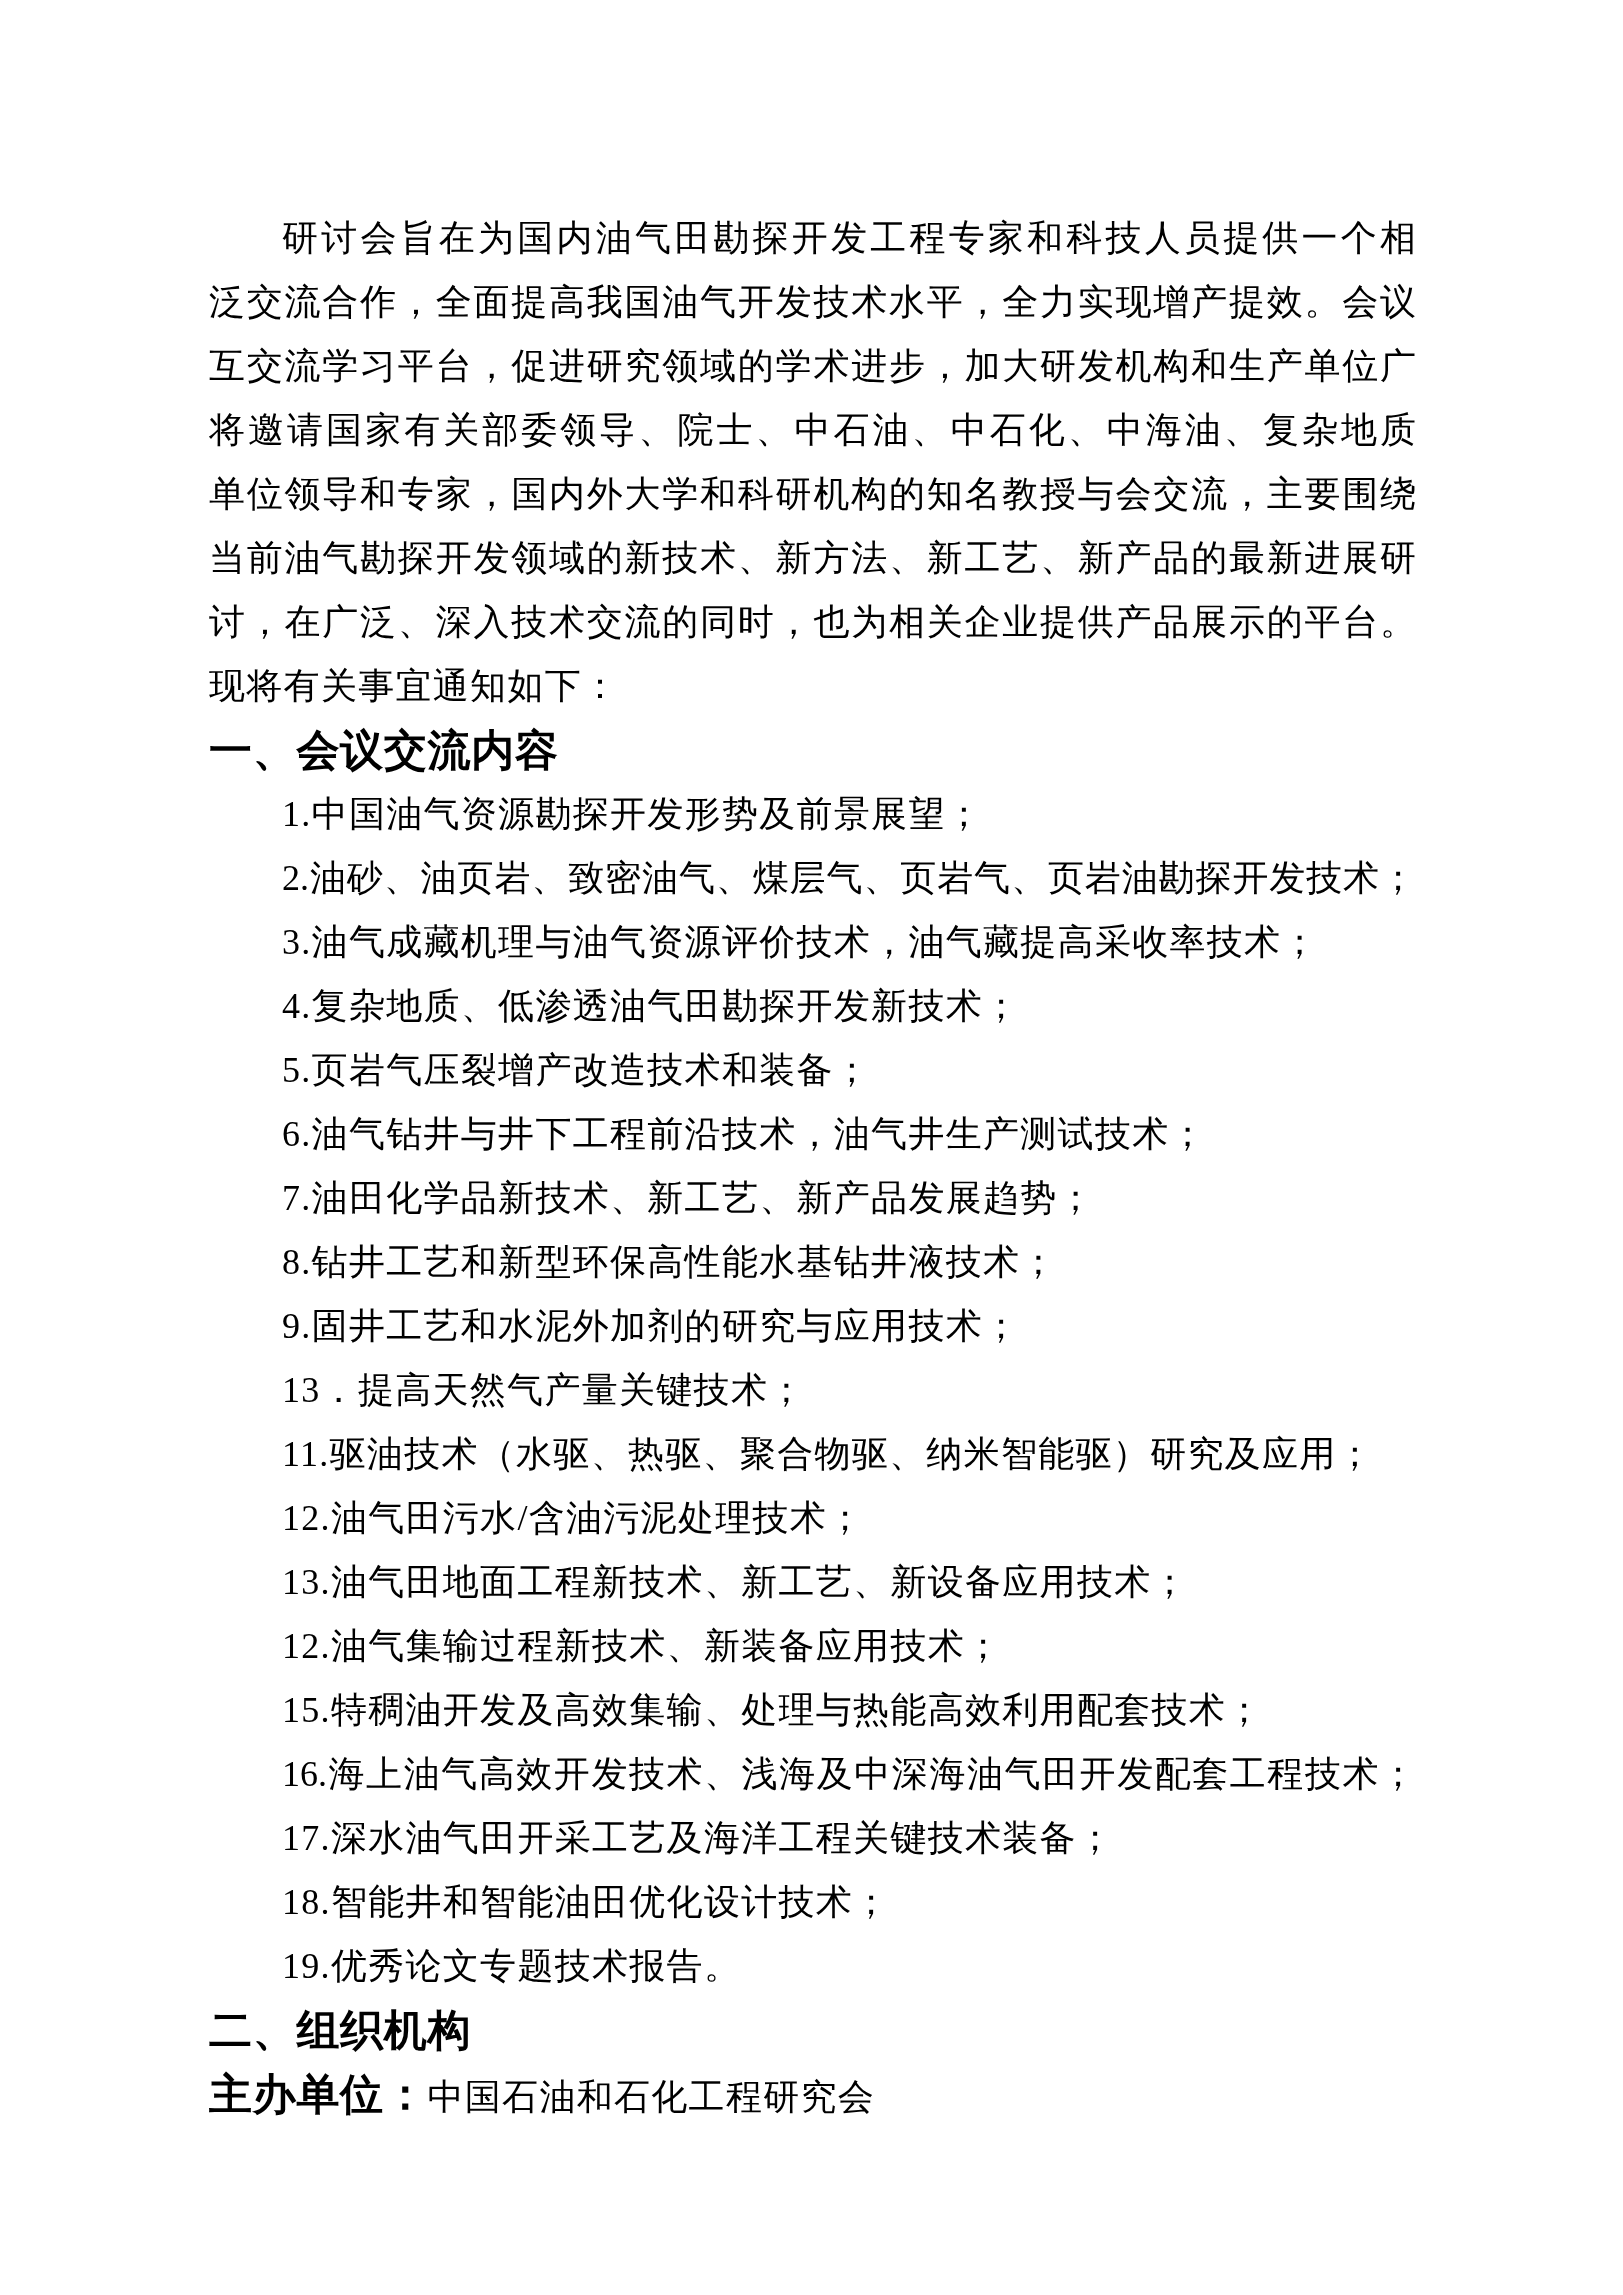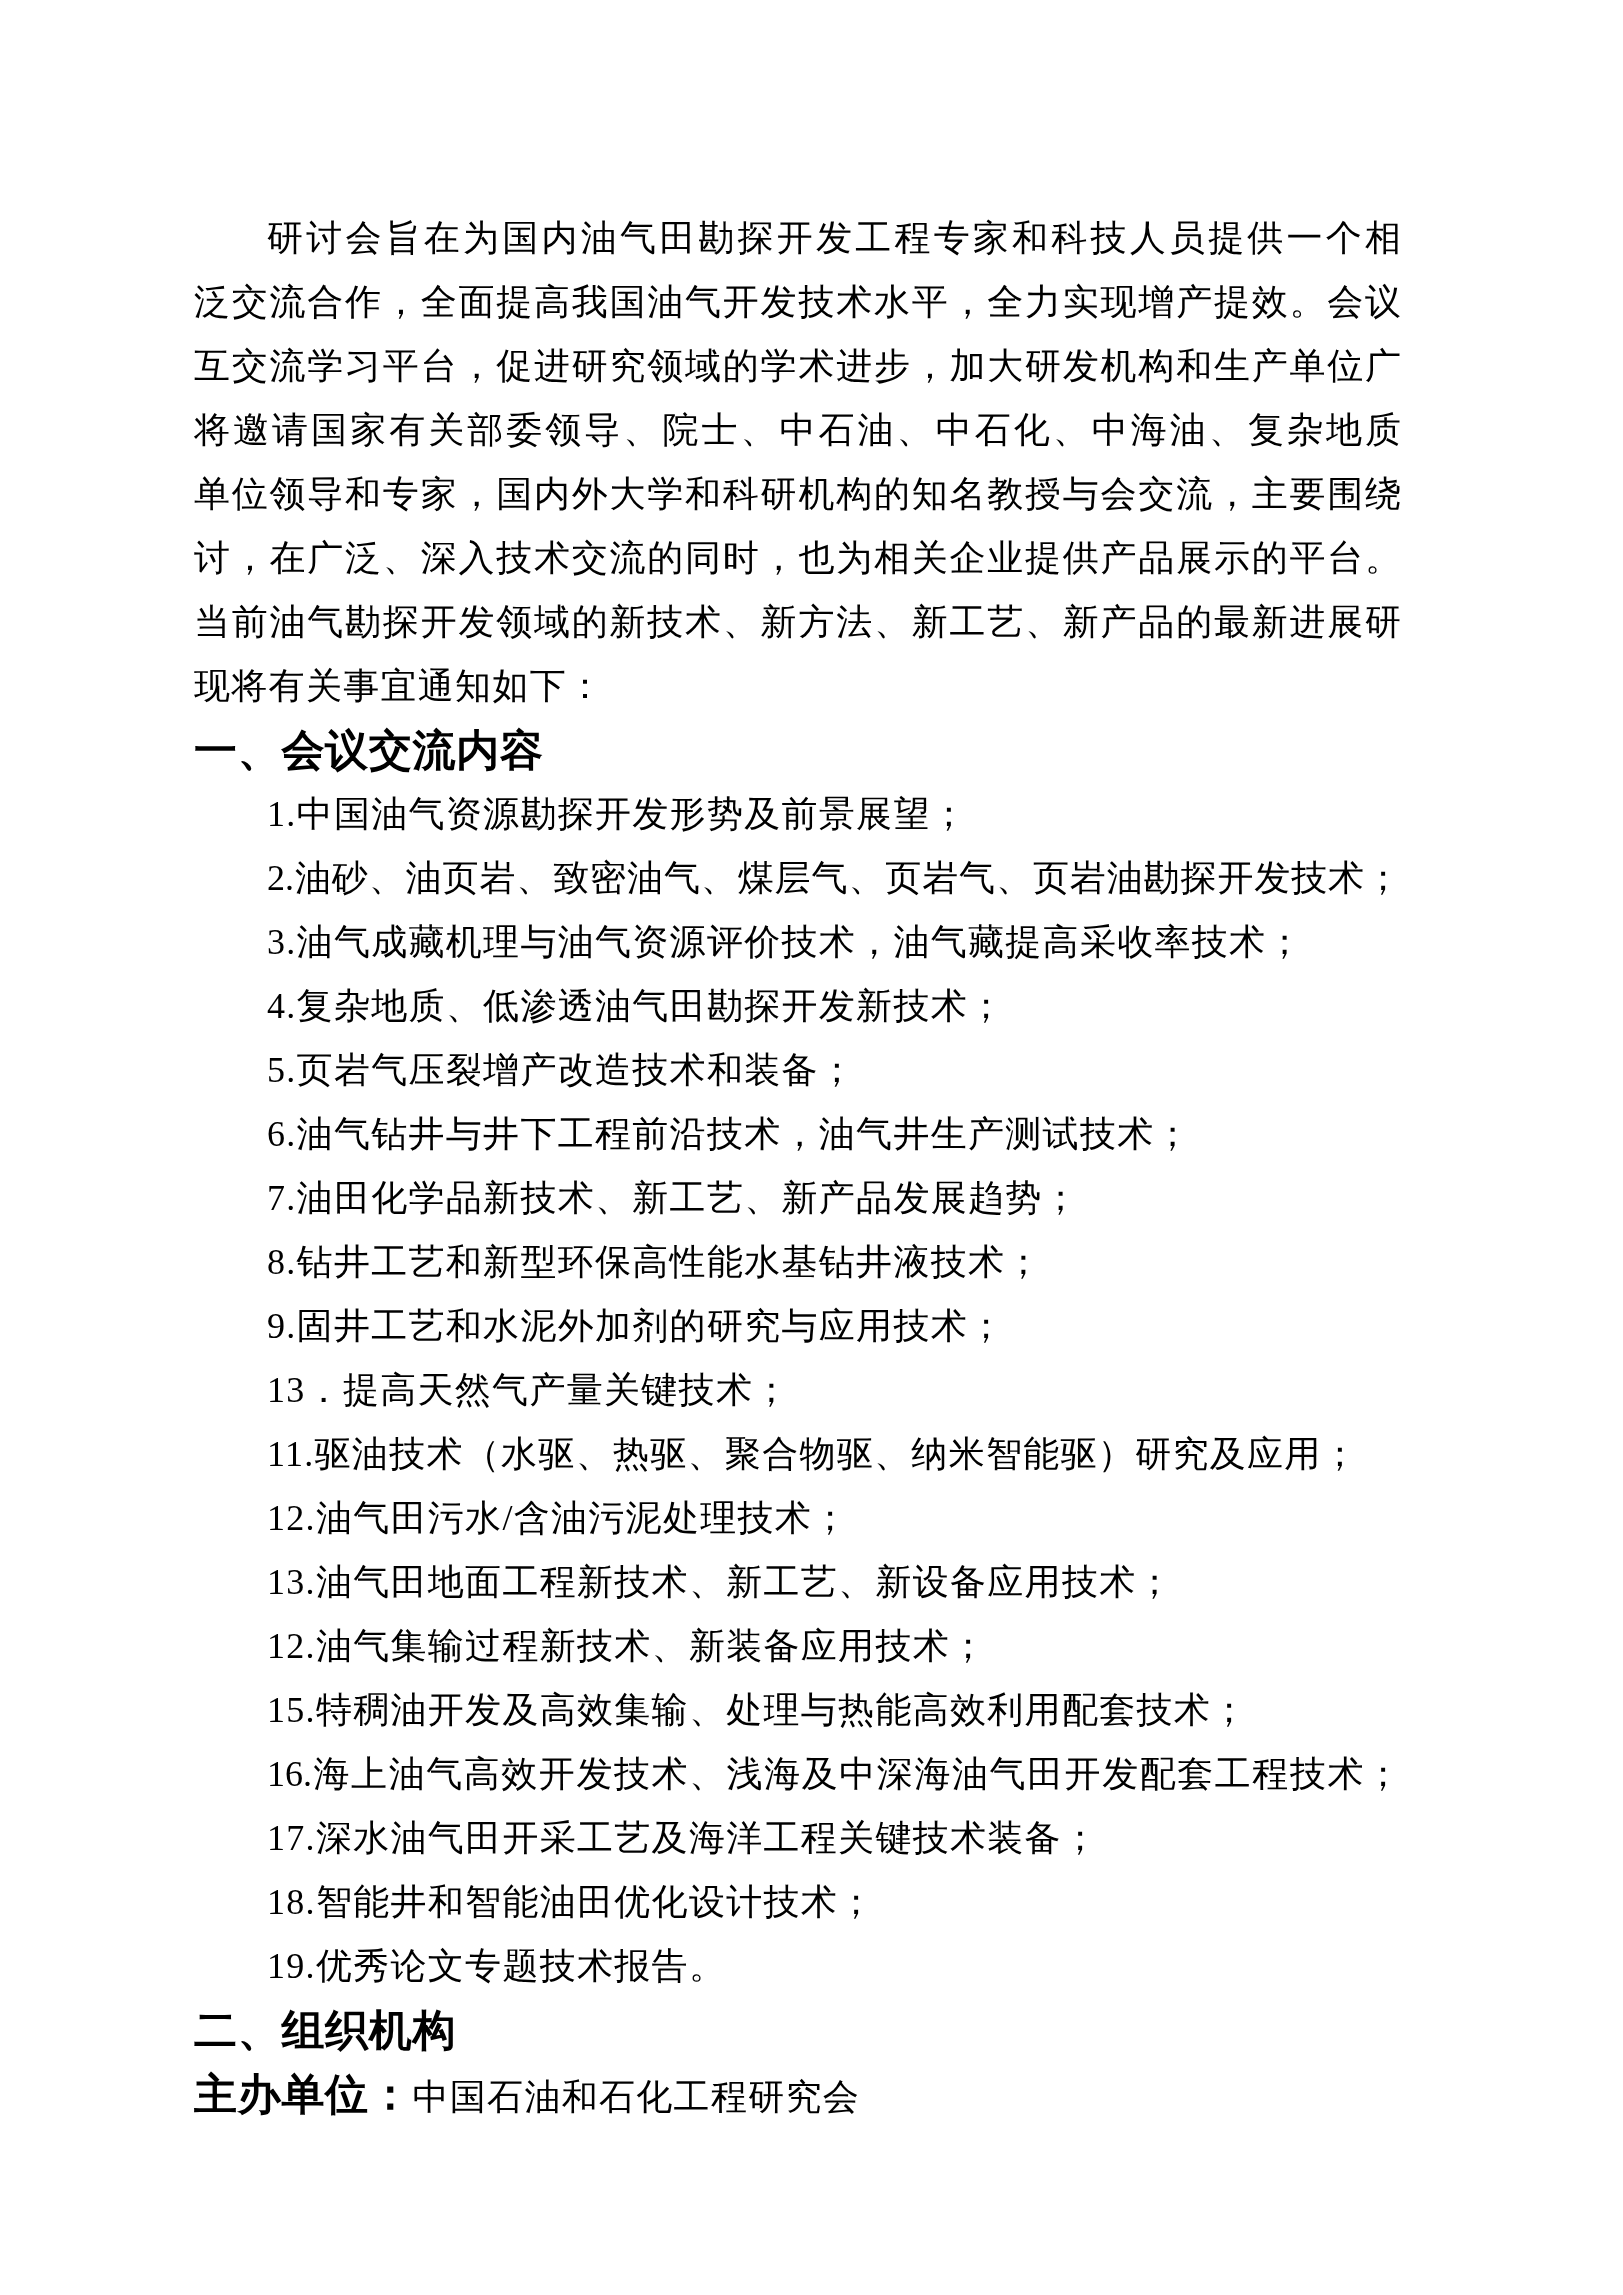--- a/index.html
+++ b/index.html
@@ -10,21 +10,21 @@
   .page {
     position: relative;
     width: 1623px;
     height: 2295px;
     background: #ffffff;
     overflow: hidden;
     color: #000000;
   }
   .content {
     position: absolute;
-    left: 194px;
+    left: 209px;
     top: 206px;
     width: 1207px;
   }
   .line {
     margin: 0;
     padding: 0;
     line-height: 64px;
   }
   .body {
     font-family: "Liberation Serif", "DejaVu Serif", serif;
@@ -69,22 +69,22 @@
 <body>
 
 <div class="page">
   <div class="content">
 
     <p class="line body jfull indent">研讨会旨在为国内油气田勘探开发工程专家和科技人员提供一个相</p>
     <p class="line body jfull">泛交流合作，全面提高我国油气开发技术水平，全力实现增产提效。会议</p>
     <p class="line body jfull">互交流学习平台，促进研究领域的学术进步，加大研发机构和生产单位广</p>
     <p class="line body jfull">将邀请国家有关部委领导、院士、中石油、中石化、中海油、复杂地质</p>
     <p class="line body jfull">单位领导和专家，国内外大学和科研机构的知名教授与会交流，主要围绕</p>
+    <p class="line body jfull">当前油气勘探开发领域的新技术、新方法、新工艺、新产品的最新进展研</p>
     <p class="line body jfull">讨，在广泛、深入技术交流的同时，也为相关企业提供产品展示的平台。</p>
-    <p class="line body jfull">当前油气勘探开发领域的新技术、新方法、新工艺、新产品的最新进展研</p>
     <p class="line body">现将有关事宜通知如下：</p>
 
     <h2 class="line heading">一、会议交流内容</h2>
 
     <p class="line body item">1.中国油气资源勘探开发形势及前景展望；</p>
     <p class="line body item jfull">2.油砂、油页岩、致密油气、煤层气、页岩气、页岩油勘探开发技术；</p>
     <p class="line body item">3.油气成藏机理与油气资源评价技术，油气藏提高采收率技术；</p>
     <p class="line body item">4.复杂地质、低渗透油气田勘探开发新技术；</p>
     <p class="line body item">5.页岩气压裂增产改造技术和装备；</p>
     <p class="line body item">6.油气钻井与井下工程前沿技术，油气井生产测试技术；</p>

